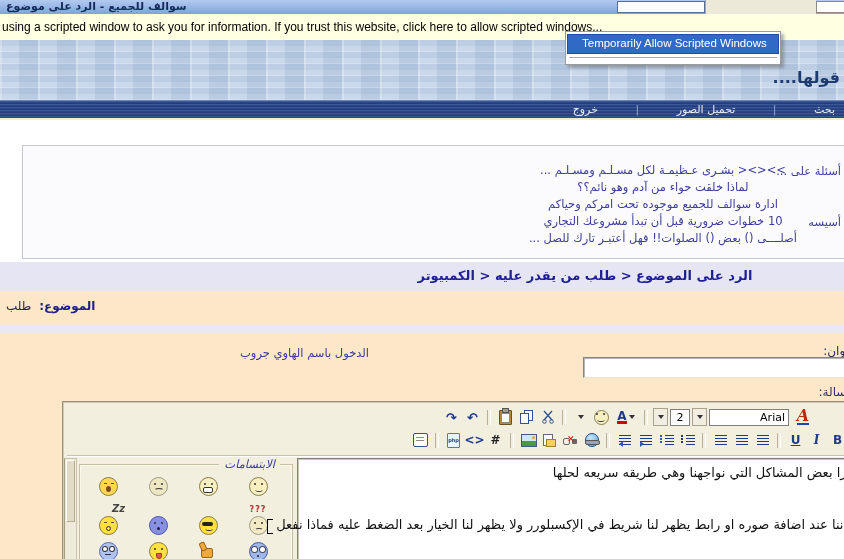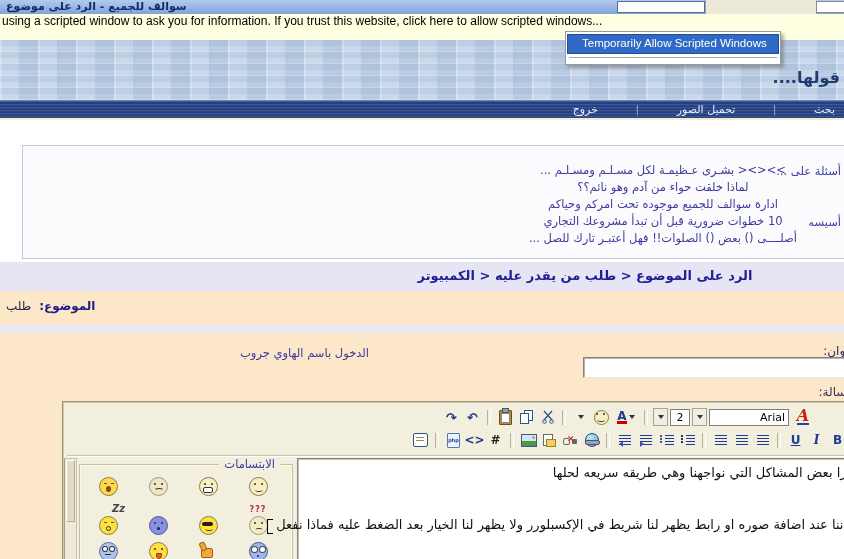--- a/index.html
+++ b/index.html
@@ -10,21 +10,21 @@
   .titlebar{position:absolute;left:0;top:0;width:844px;height:14px;
     background:linear-gradient(#B3CAEF,#7FA3DE);text-align:right;}
   .wtitle{position:absolute;left:6px;top:0;height:14px;line-height:14px;
     font-size:11px;font-weight:bold;color:#18295E;white-space:nowrap;}
   .tb-box1{position:absolute;left:617px;top:1px;width:86px;height:10px;background:#FCFCFC;border:1px solid #5A6E96;}
   .tb-beige{position:absolute;left:705px;top:0;width:110px;height:14px;background:#ECE9D8;border-left:1px solid #9AA5BC;}
   .tb-box2{position:absolute;left:816px;top:1px;width:28px;height:10px;background:#FFFFFF;border:1px solid #8A8A8A;border-right:none;}
 
   
   .infobar{position:absolute;left:0;top:14px;width:844px;height:26px;background:#FFFFE1;
-    border-bottom:1px solid #6d28d9;display:flex;align-items:flex-start;}
+    border-bottom:1px solid #6d28d9;display:flex;align-items:center;}
   .infobar span{font-family:"Liberation Sans","DejaVu Sans",sans-serif;font-size:12px;color:#000;
     white-space:nowrap;margin-left:2px;}
 
   
   .ctxmenu{position:absolute;left:565px;top:31px;width:212px;background:#FFFFFF;
     border:1px solid #9A9A9A;box-shadow:3px 3px 3px rgba(90,90,90,.45);z-index:50;
     font-family:"Liberation Sans","DejaVu Sans",sans-serif;font-size:11.5px;padding:2px 1px;}
   .mi{height:18px;line-height:18px;padding-left:14px;color:#000;white-space:nowrap;}
   .mi-hl{background:#316AC5;color:#FFFFFF;border:1px solid #1F4FA0;line-height:16px;}
   .msep{height:0;border-top:1px solid #A8A8A8;border-bottom:1px solid #FFFFFF;margin:3px 2px;}
@@ -143,21 +143,21 @@
 
   
   .vscroll{position:absolute;left:1px;top:56px;width:11px;height:125px;background:#EFEBDA;
     border:1px solid #CBC4AC;border-left-color:#A59D82;}
   .vthumb{position:absolute;left:1px;top:1px;width:7px;height:60px;background:#E2DCC6;border:1px solid #FFF;border-right-color:#B5AE93;border-bottom-color:#B5AE93;}
 
   
   .smilefs{position:absolute;left:16px;top:62px;width:212px;height:118px;
     border:1px solid #C6BFA3;box-shadow:inset 0 0 0 1px #FBF8EC;}
   .legend{position:absolute;top:-8px;right:12px;background:#F3EFDF;padding:0 5px;
-    font-size:11.5px;color:#3A3A9E;direction:rtl;}
+    font-size:11.5px;color:#3A3A9E;direction:rtl;font-style:italic;}
   .smgrid{position:absolute;left:0;top:0;width:100%;height:100%;}
   .smwrap{position:absolute;width:20px;height:20px;}
   .face{position:absolute;left:0;top:0;width:17px;height:17px;border-radius:50%;
     border:1px solid #8A7A4A;background:#F7EFC0;}
   .face::before{content:"";position:absolute;top:5px;left:4px;width:2px;height:2px;background:#333;
     border-radius:50%;box-shadow:7px 0 0 #333;}
   .face::after{content:"";position:absolute;left:4px;top:8px;width:8px;height:5px;
     border:1px solid #333;border-top:none;border-left-color:transparent;border-right-color:transparent;border-radius:50%;}
   .v-yawn{background:#FFD84D;}
   .v-yawn::before{height:1px;border-radius:0;background:#553;box-shadow:7px 0 0 #553;width:3px;}

